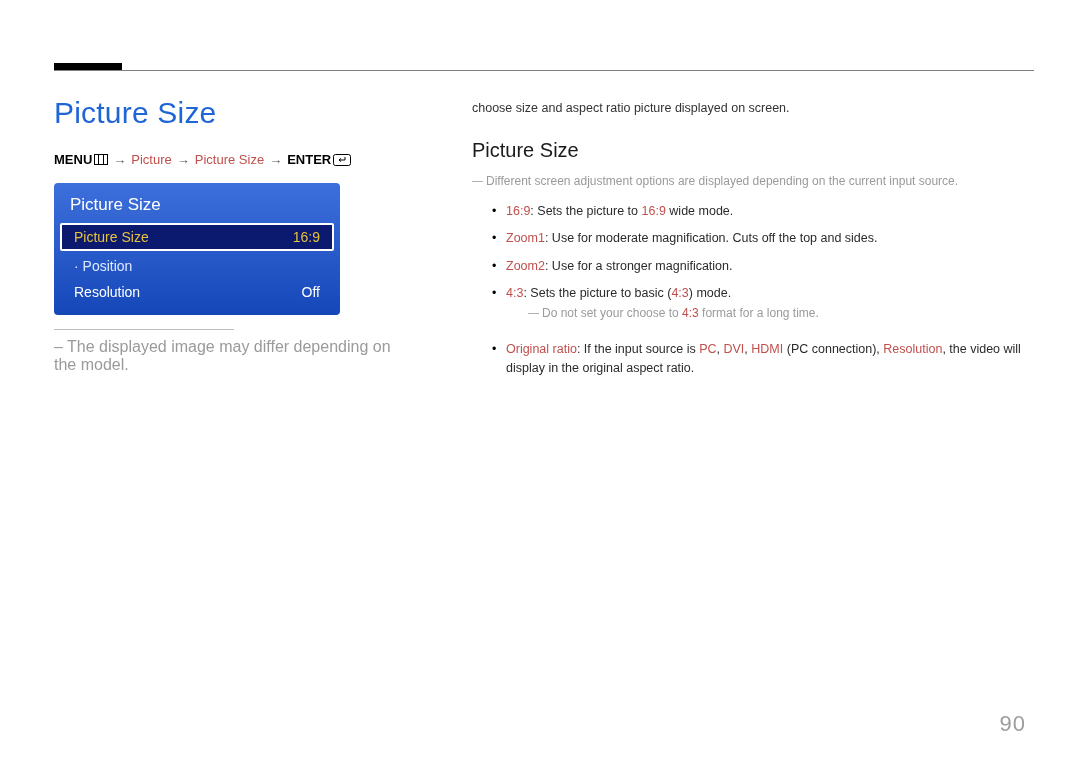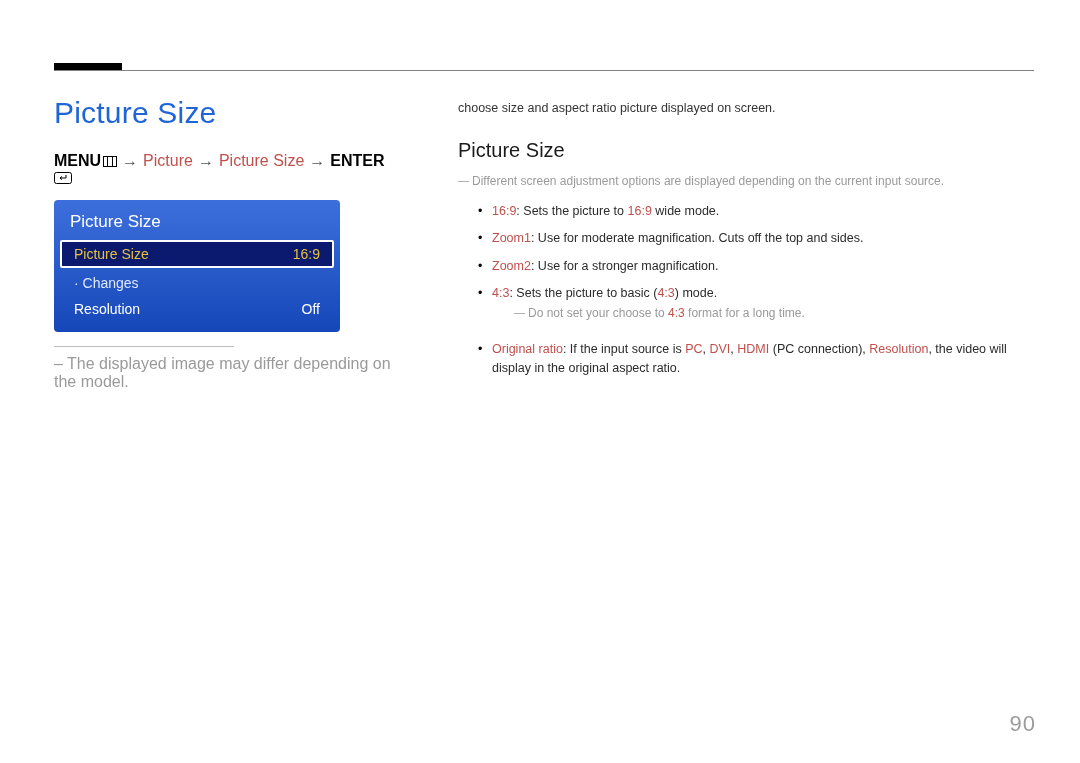--- a/index.html
+++ b/index.html
@@ -38,39 +38,39 @@
   }
 
   
   .leftcol{
     position:absolute;
     left:54px;top:96px;
     width:340px;
   }
   .rightcol{
     position:absolute;
-    left:458px;top:101px;right:46px;
+    left:472px;top:101px;right:46px;
   }
 
   h1.title{
     margin:0 0 22px 0;
     font-size:30px;
     font-weight:400;
     color:var(--accent);
     letter-spacing:0.2px;
   }
   h2.section{
     margin:0 0 10px 0;
     font-size:20px;
     font-weight:400;
     color:#1a1a1a;
   }
 
   .breadcrumb{
-    font-size:16px;
+    font-size:13px;
     font-weight:700;
     color:#000;
     display:flex;
     align-items:center;
     flex-wrap:wrap;
     gap:2px;
     margin-bottom:16px;
   }
   .breadcrumb .hl{ color:var(--accent-red); font-weight:400;}
   .breadcrumb svg{vertical-align:middle}
@@ -132,21 +132,21 @@
   ul.bullets>li{
     position:relative;padding:0 0 8px 22px;font-size:12.5px;line-height:1.55;
   }
   ul.bullets>li::before{
     content:"•";position:absolute;left:8px;top:0;color:#000;
   }
   .hlred{color:var(--accent-red)}
   .sub-body{color:var(--gray);font-size:12px;display:block;margin-top:2px}
 
   .pagenum{
-    position:absolute;right:44px;bottom:26px;
+    position:absolute;right:54px;bottom:26px;
     font-size:22px;color:#9c9c9c;letter-spacing:1px;
   }
 </style>
 </head>
 <body>
 
 <div class="rule-bold"></div>
 <div class="top-rule"></div>
 
 <div class="leftcol">
@@ -173,21 +173,21 @@
 
   <div class="osd">
     <div class="panel-title">Picture Size</div>
 
     <div class="row selected">
       <span>Picture Size</span>
       <span class="val">16:9</span>
     </div>
 
     <div class="row sub">
-      <span class="dot">Changes</span>
+      <span class="dot">Position</span>
       <span class="val"></span>
     </div>
 
     <div class="row">
       <span>Resolution</span>
       <span class="val">Off</span>
     </div>
   </div>
 
   <div class="note-rule"></div>

